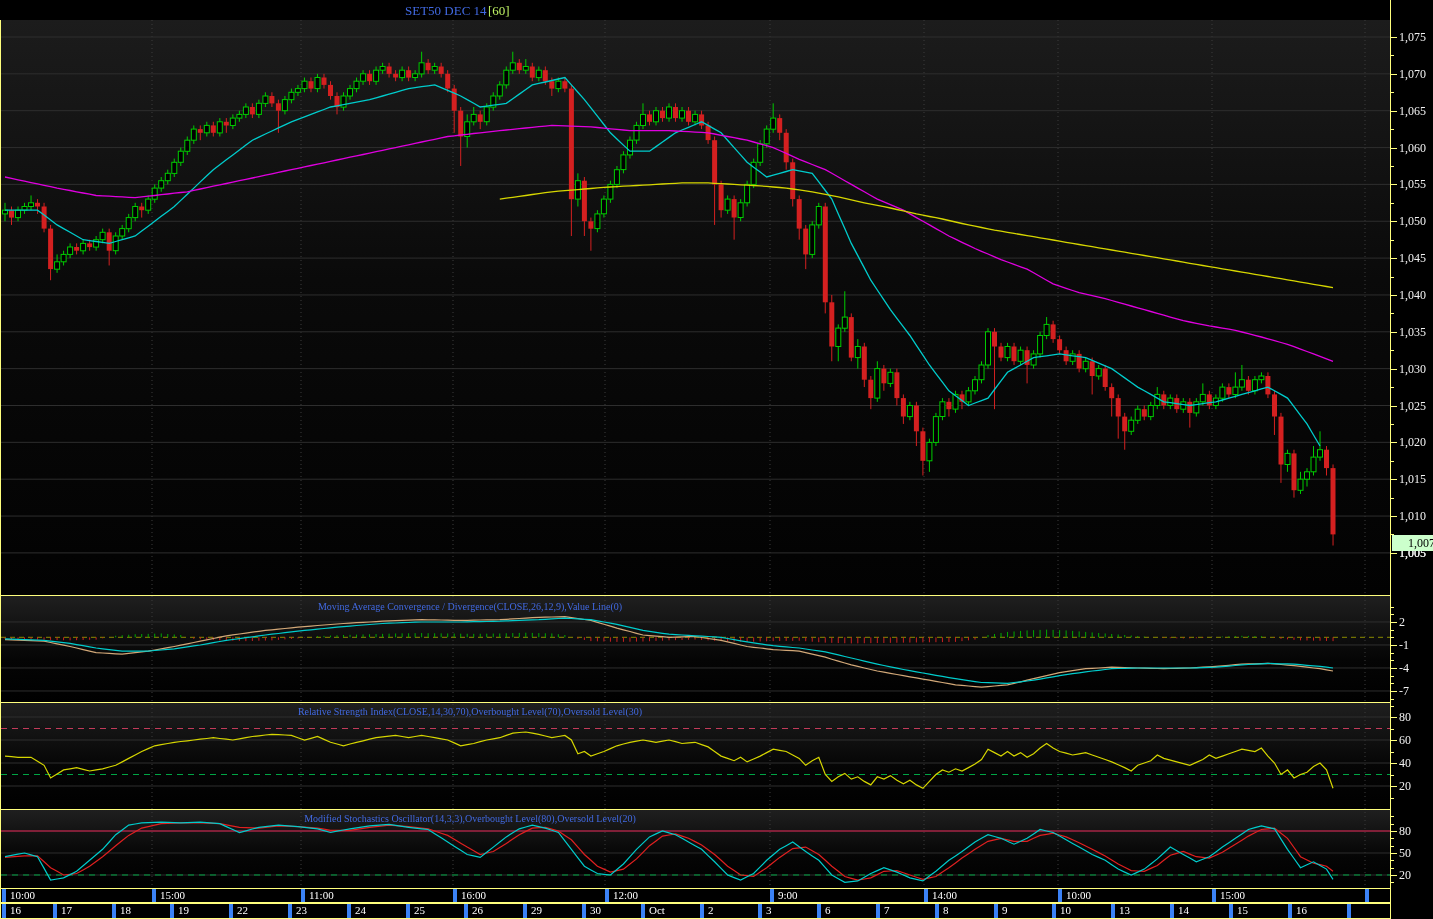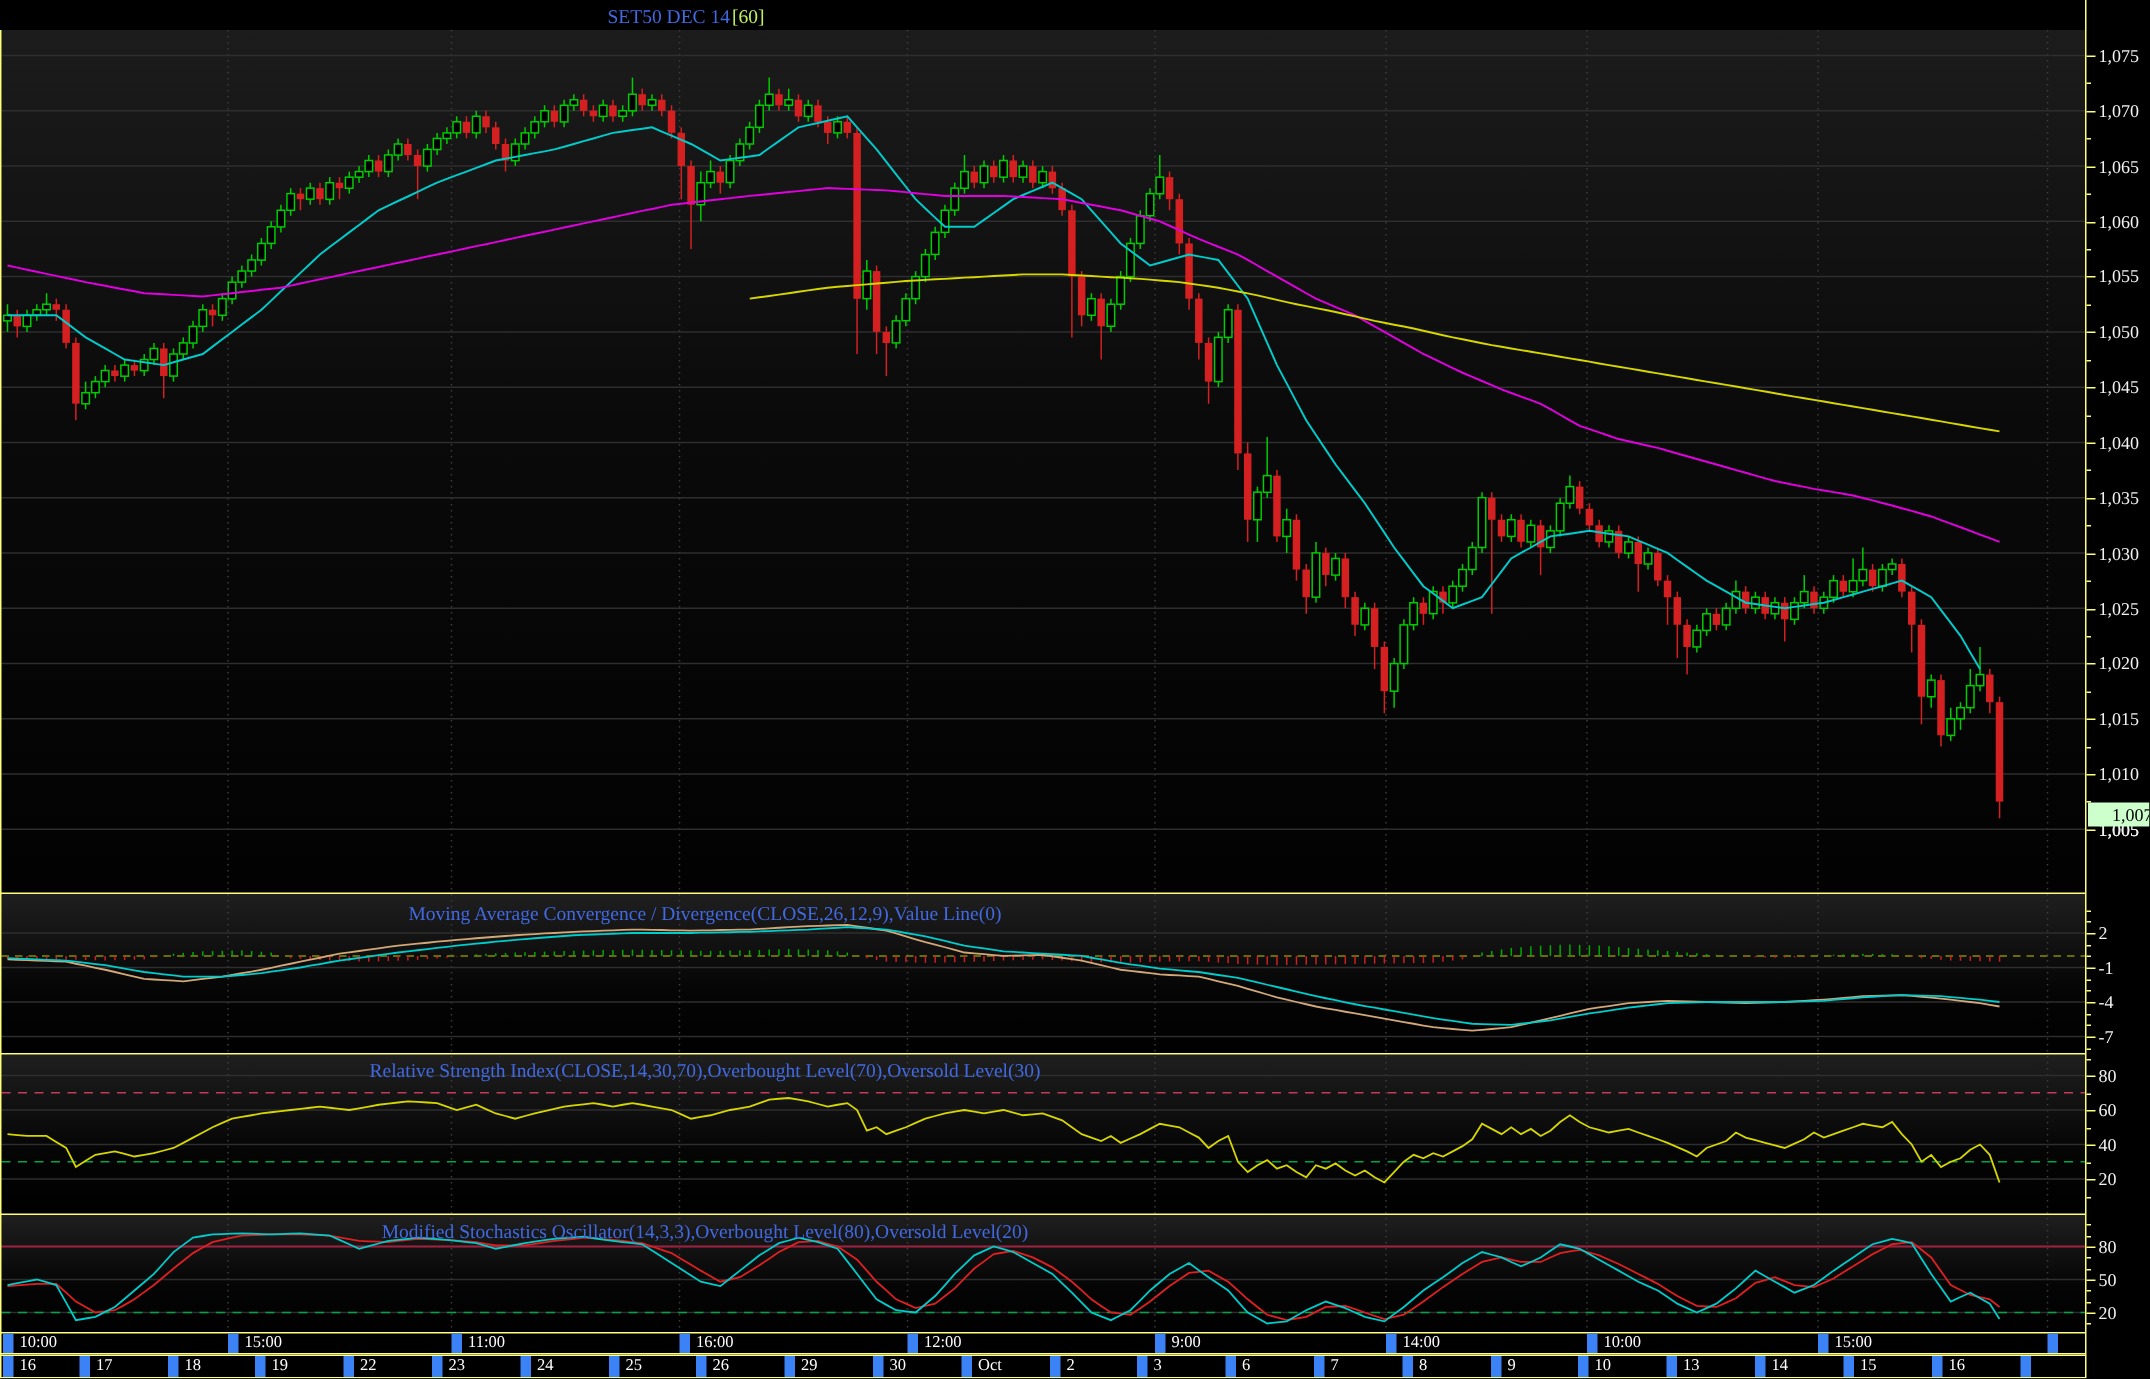--- a/index.html
+++ b/index.html
@@ -6,33 +6,33 @@
   #app{position:relative;width:1433px;height:919px;background:#000;overflow:hidden;
        font-family:Liberation Serif, serif;}
   .panel{position:absolute;left:1px;width:1389px;}
   #panel-main {top:20px;height:575px;background:linear-gradient(180deg,#1c1c1c 0%,#0a0a0a 45%,#020202 100%);}
   #panel-macd {top:596px;height:106px;background:linear-gradient(180deg,#1f1f1f 0%,#050505 60%,#000 100%);}
   #panel-rsi  {top:703px;height:106px;background:linear-gradient(180deg,#1f1f1f 0%,#050505 60%,#000 100%);}
   #panel-stoch{top:810px;height:78px; background:linear-gradient(180deg,#1f1f1f 0%,#050505 60%,#000 100%);}
   #header{position:absolute;top:0;left:0;width:1390px;height:20px;background:#000;}
   #main-title{position:absolute;left:405px;top:3px;font-size:13px;color:#4169e1;}
   #main-interval{position:absolute;left:488px;top:3px;font-size:13px;color:#bef264;}
-  .ind-title{position:absolute;left:0;width:940px;text-align:center;font-size:13px;color:#4169e1;z-index:5;}
+  .ind-title{position:absolute;left:0;width:940px;text-align:center;font-size:10px;color:#4169e1;z-index:5;}
   #macd-title{top:601px;} #rsi-title{top:706px;} #stoch-title{top:813px;}
   #axis-strip{position:absolute;left:1390px;top:0;width:43px;height:919px;background:#000;
               border-left:1px solid #ffff7d;box-sizing:border-box;}
   .axlab{position:absolute;left:8px;color:#f2f2f2;font-size:12px;white-space:nowrap;}
   .tick{position:absolute;left:0;height:1px;background:#ffff7d;}
   #price-tag{position:absolute;left:1391px;width:42px;height:16px;background:#ccffcc;color:#000;
              font-size:12px;line-height:16px;padding-left:16px;z-index:6;box-sizing:border-box;}
   #chart-overlay{position:absolute;top:0;left:0;z-index:3;}
   .row{position:absolute;left:0;width:1390px;background:#000;border-top:1px solid #ffff7d;
        border-bottom:1px solid #ffff7d;box-sizing:border-box;}
   #time-row{top:888px;height:15px;} #date-row{top:903px;height:16px;}
-  .cell{position:absolute;top:0;height:100%;border-left:7px solid #3b82f6;box-sizing:border-box;
+  .cell{position:absolute;top:0;height:100%;border-left:4px solid #3b82f6;box-sizing:border-box;
         color:#fff;font-size:11px;line-height:13px;padding-left:4px;overflow:hidden;white-space:nowrap;}
   #left-frame{position:absolute;left:0;top:20px;width:1px;height:899px;background:#ffff7d;z-index:4;}
   .sep{position:absolute;left:0;width:1390px;height:1px;background:#ffff7d;z-index:4;}
 </style>
 </head>
 <body>
 
 <div id="app">
   <div id="header">
     <span id="main-title">SET50 DEC 14</span>

